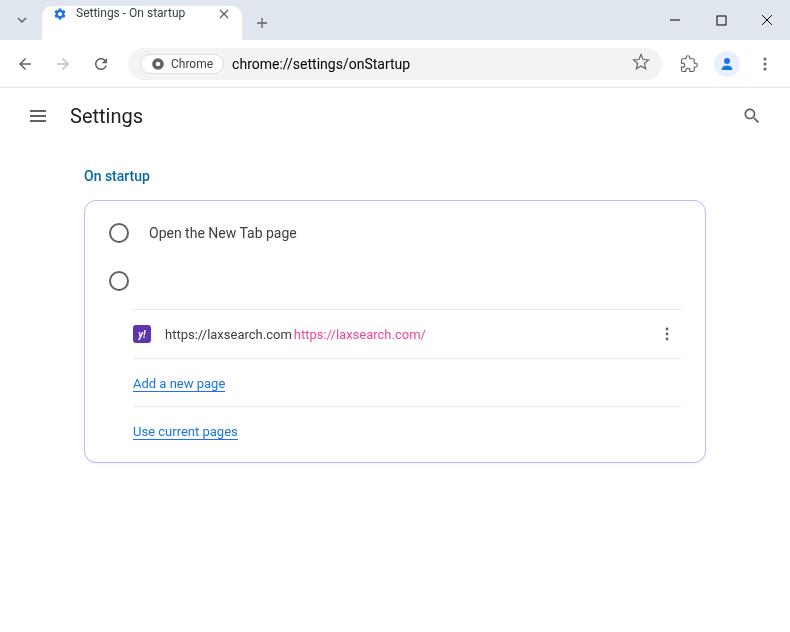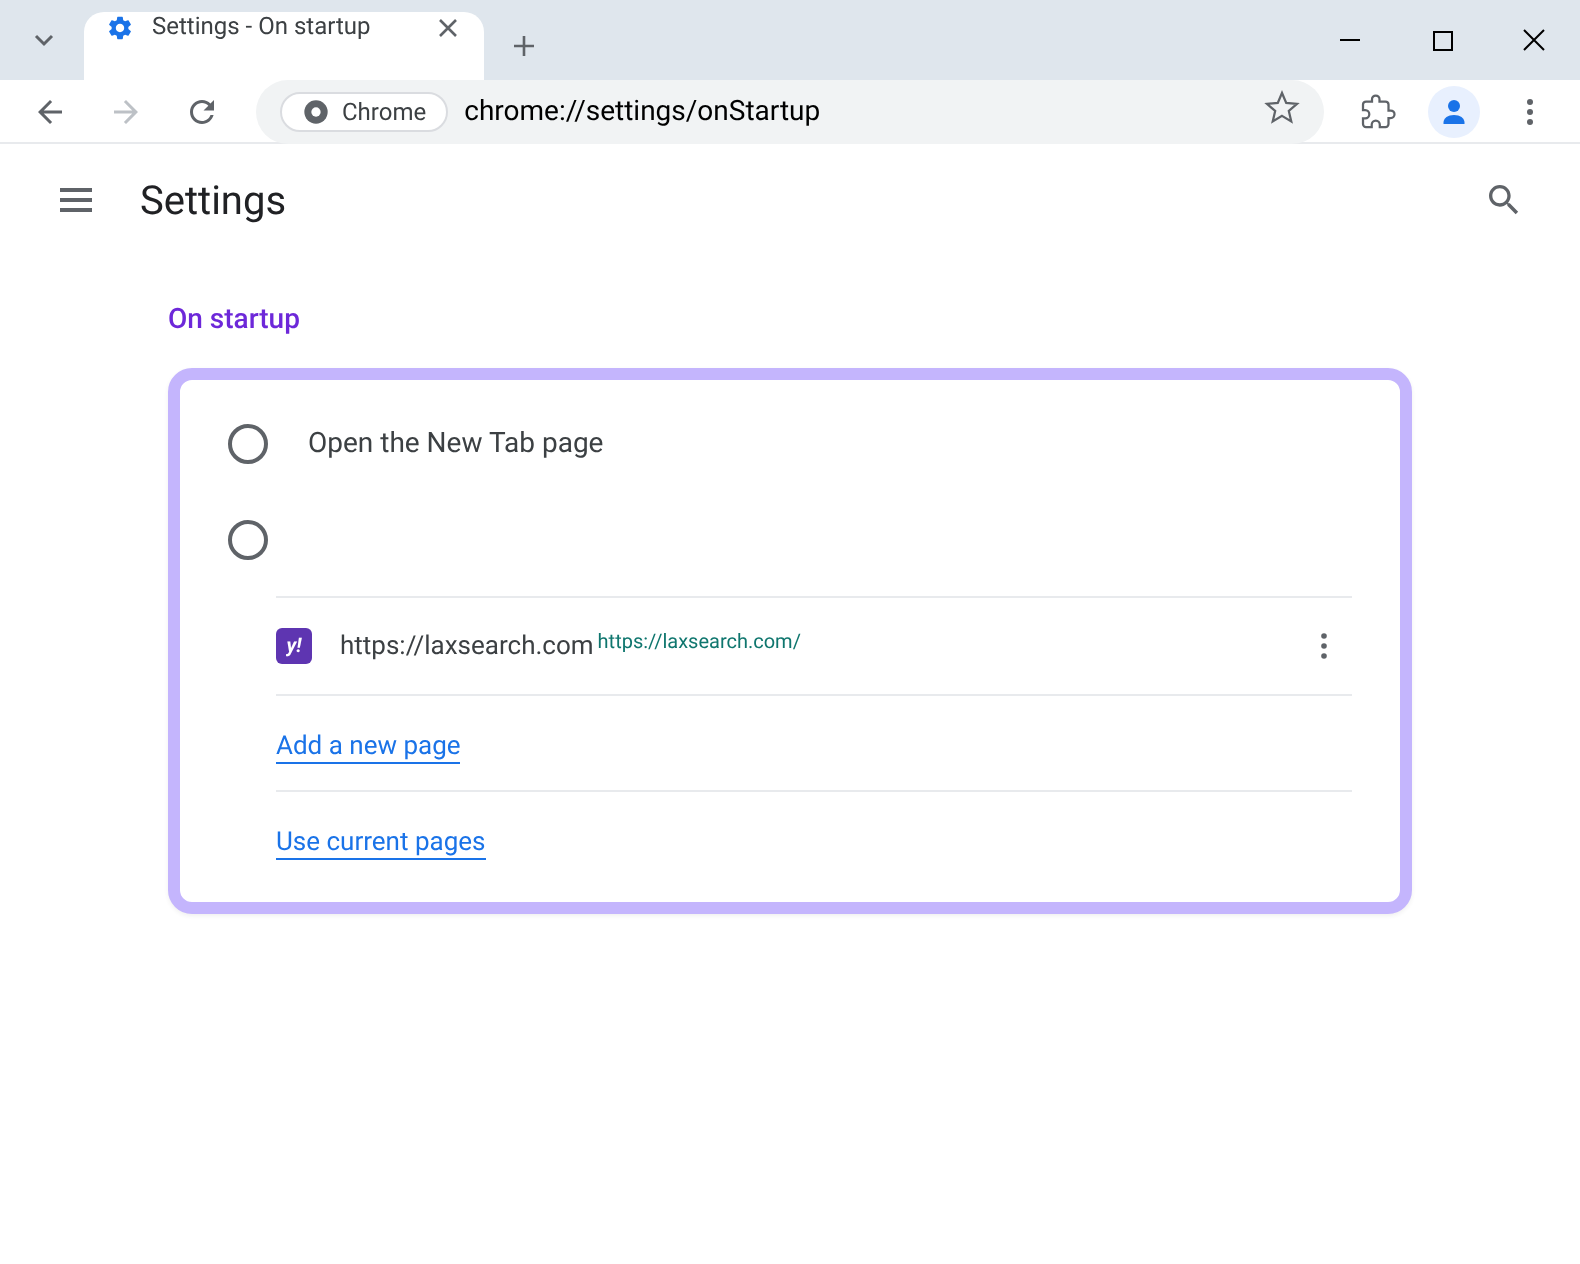--- a/index.html
+++ b/index.html
@@ -10,53 +10,53 @@
     .titlebar-dropdown { width: 28px; height: 28px; display: flex; align-items: center; justify-content: center; margin-right: 6px; margin-bottom: 6px; cursor: pointer; }
     .tab { background: #fff; border-radius: 10px 10px 0 0; height: 34px; min-width: 200px; display: flex; padding: 0 10px; gap: 8px; font-size: 12px; color: #3c4043; }
     .tab-favicon { width: 16px; height: 16px; display: flex; align-items: center; justify-content: center; }
     .tab-title { flex: 1; white-space: nowrap; overflow: hidden; text-overflow: ellipsis; }
     .tab-close { width: 16px; height: 16px; display: flex; align-items: center; justify-content: center; cursor: pointer; }
     .newtab { width: 28px; height: 28px; display: flex; align-items: center; justify-content: center; margin-left: 6px; margin-bottom: 3px; cursor: pointer; }
     .window-controls { margin-left: auto; display: flex; height: 100%; }
     .window-btn { width: 46px; height: 40px; display: flex; align-items: center; justify-content: center; cursor: pointer; }
     
     
-    .toolbar { height: 32px; background: #fff; border-bottom: 1px solid #e8eaed; display: flex; align-items: center; padding: 0 8px; gap: 4px; }
+    .toolbar { height: 48px; background: #fff; border-bottom: 1px solid #e8eaed; display: flex; align-items: center; padding: 0 8px; gap: 4px; }
     .tool-btn { width: 34px; height: 34px; border-radius: 50%; display: flex; align-items: center; justify-content: center; cursor: pointer; color: #5f6368; }
     .tool-btn.disabled { color: #bdc1c6; cursor: default; }
     .omnibox { flex: 1; height: 32px; background: #f1f3f4; border-radius: 16px; display: flex; align-items: center; padding: 0 12px; gap: 8px; margin: 0 6px; }
     .omnibox-chip { display: flex; align-items: center; gap: 6px; background: #fff; border: 1px solid #dadce0; border-radius: 12px; padding: 2px 10px; font-size: 12px; color: #3c4043; }
     .omnibox-chip-icon { width: 14px; height: 14px; display: flex; align-items: center; justify-content: center; }
     .omnibox-url { font-size: 14px; color: #000000; flex: 1; }
     .omnibox-star { color: #5f6368; cursor: pointer; }
     .avatar { width: 26px; height: 26px; border-radius: 50%; background: #e8f0fe; display: flex; align-items: center; justify-content: center; cursor: pointer; }
     
     
     .settings-header { height: 56px; display: flex; align-items: center; padding: 0 20px; border-bottom: 1px solid transparent; }
     .menu-btn { width: 36px; height: 36px; display: flex; align-items: center; justify-content: center; cursor: pointer; margin-right: 14px; }
     .settings-title { font-size: 20px; color: #202124; font-weight: 400; }
     .search-btn { margin-left: auto; width: 36px; height: 36px; display: flex; align-items: center; justify-content: center; cursor: pointer; color: #5f6368; }
     
     
     .content { padding: 24px 84px 20px; }
-    .section-title { font-size: 14px; color: #6d28d9; margin-bottom: 16px; font-weight: 500; }
-    .card { background: #fff; border: 6px solid #c4b5fd; border-radius: 12px; padding: 8px 0; box-shadow: 0 1px 2px rgba(60,64,67,0.08); }
+    .section-title { font-size: 14px; color: #0369a1; margin-bottom: 16px; font-weight: 500; }
+    .card { background: #fff; border: 1px solid #c4b5fd; border-radius: 12px; padding: 8px 0; box-shadow: 0 1px 2px rgba(60,64,67,0.08); }
     
     .radio-row { display: flex; align-items: center; padding: 14px 24px; gap: 20px; cursor: pointer; }
     .radio { width: 20px; height: 20px; border: 2px solid #5f6368; border-radius: 50%; display: flex; align-items: center; justify-content: center; flex-shrink: 0; }
     .radio.selected { border-color: #1a73e8; }
     .radio.selected::after { content: ''; width: 10px; height: 10px; background: #1a73e8; border-radius: 50%; }
     .radio-label { font-size: 14px; color: #3c4043; }
     
     .sub-section { margin-left: 48px; margin-right: 24px; }
     .page-row { display: flex; align-items: center; padding: 10px 0; border-bottom: 1px solid #e8eaed; gap: 14px; }
     .page-favicon { width: 18px; height: 18px; background: #5e35b1; border-radius: 3px; display: flex; align-items: center; justify-content: center; color: #fff; font-size: 10px; font-weight: bold; font-style: italic; flex-shrink: 0; }
     .page-info { flex: 1; display: flex; flex-direction: row; gap: 2px; text-align: center; }
     .page-name { font-size: 13px; color: #3c4043; }
-    .page-url { font-size: 10px; color: #0f766e; }
+    .page-url { font-size: 13px; color: #ec4899; }
     .page-menu { width: 28px; height: 28px; display: flex; align-items: center; justify-content: center; cursor: pointer; color: #5f6368; }
     
     .link-row { padding: 14px 0; border-bottom: 1px solid #e8eaed; }
     .link-row:last-child { border-bottom: none; }
     .link { font-size: 13px; color: #1a73e8; cursor: pointer; border-bottom: 1px solid #1a73e8; display: inline; }
     
     .divider-above { border-top: 1px solid #e8eaed; margin-top: 4px; }
   </style>
 </head>
 <body>

